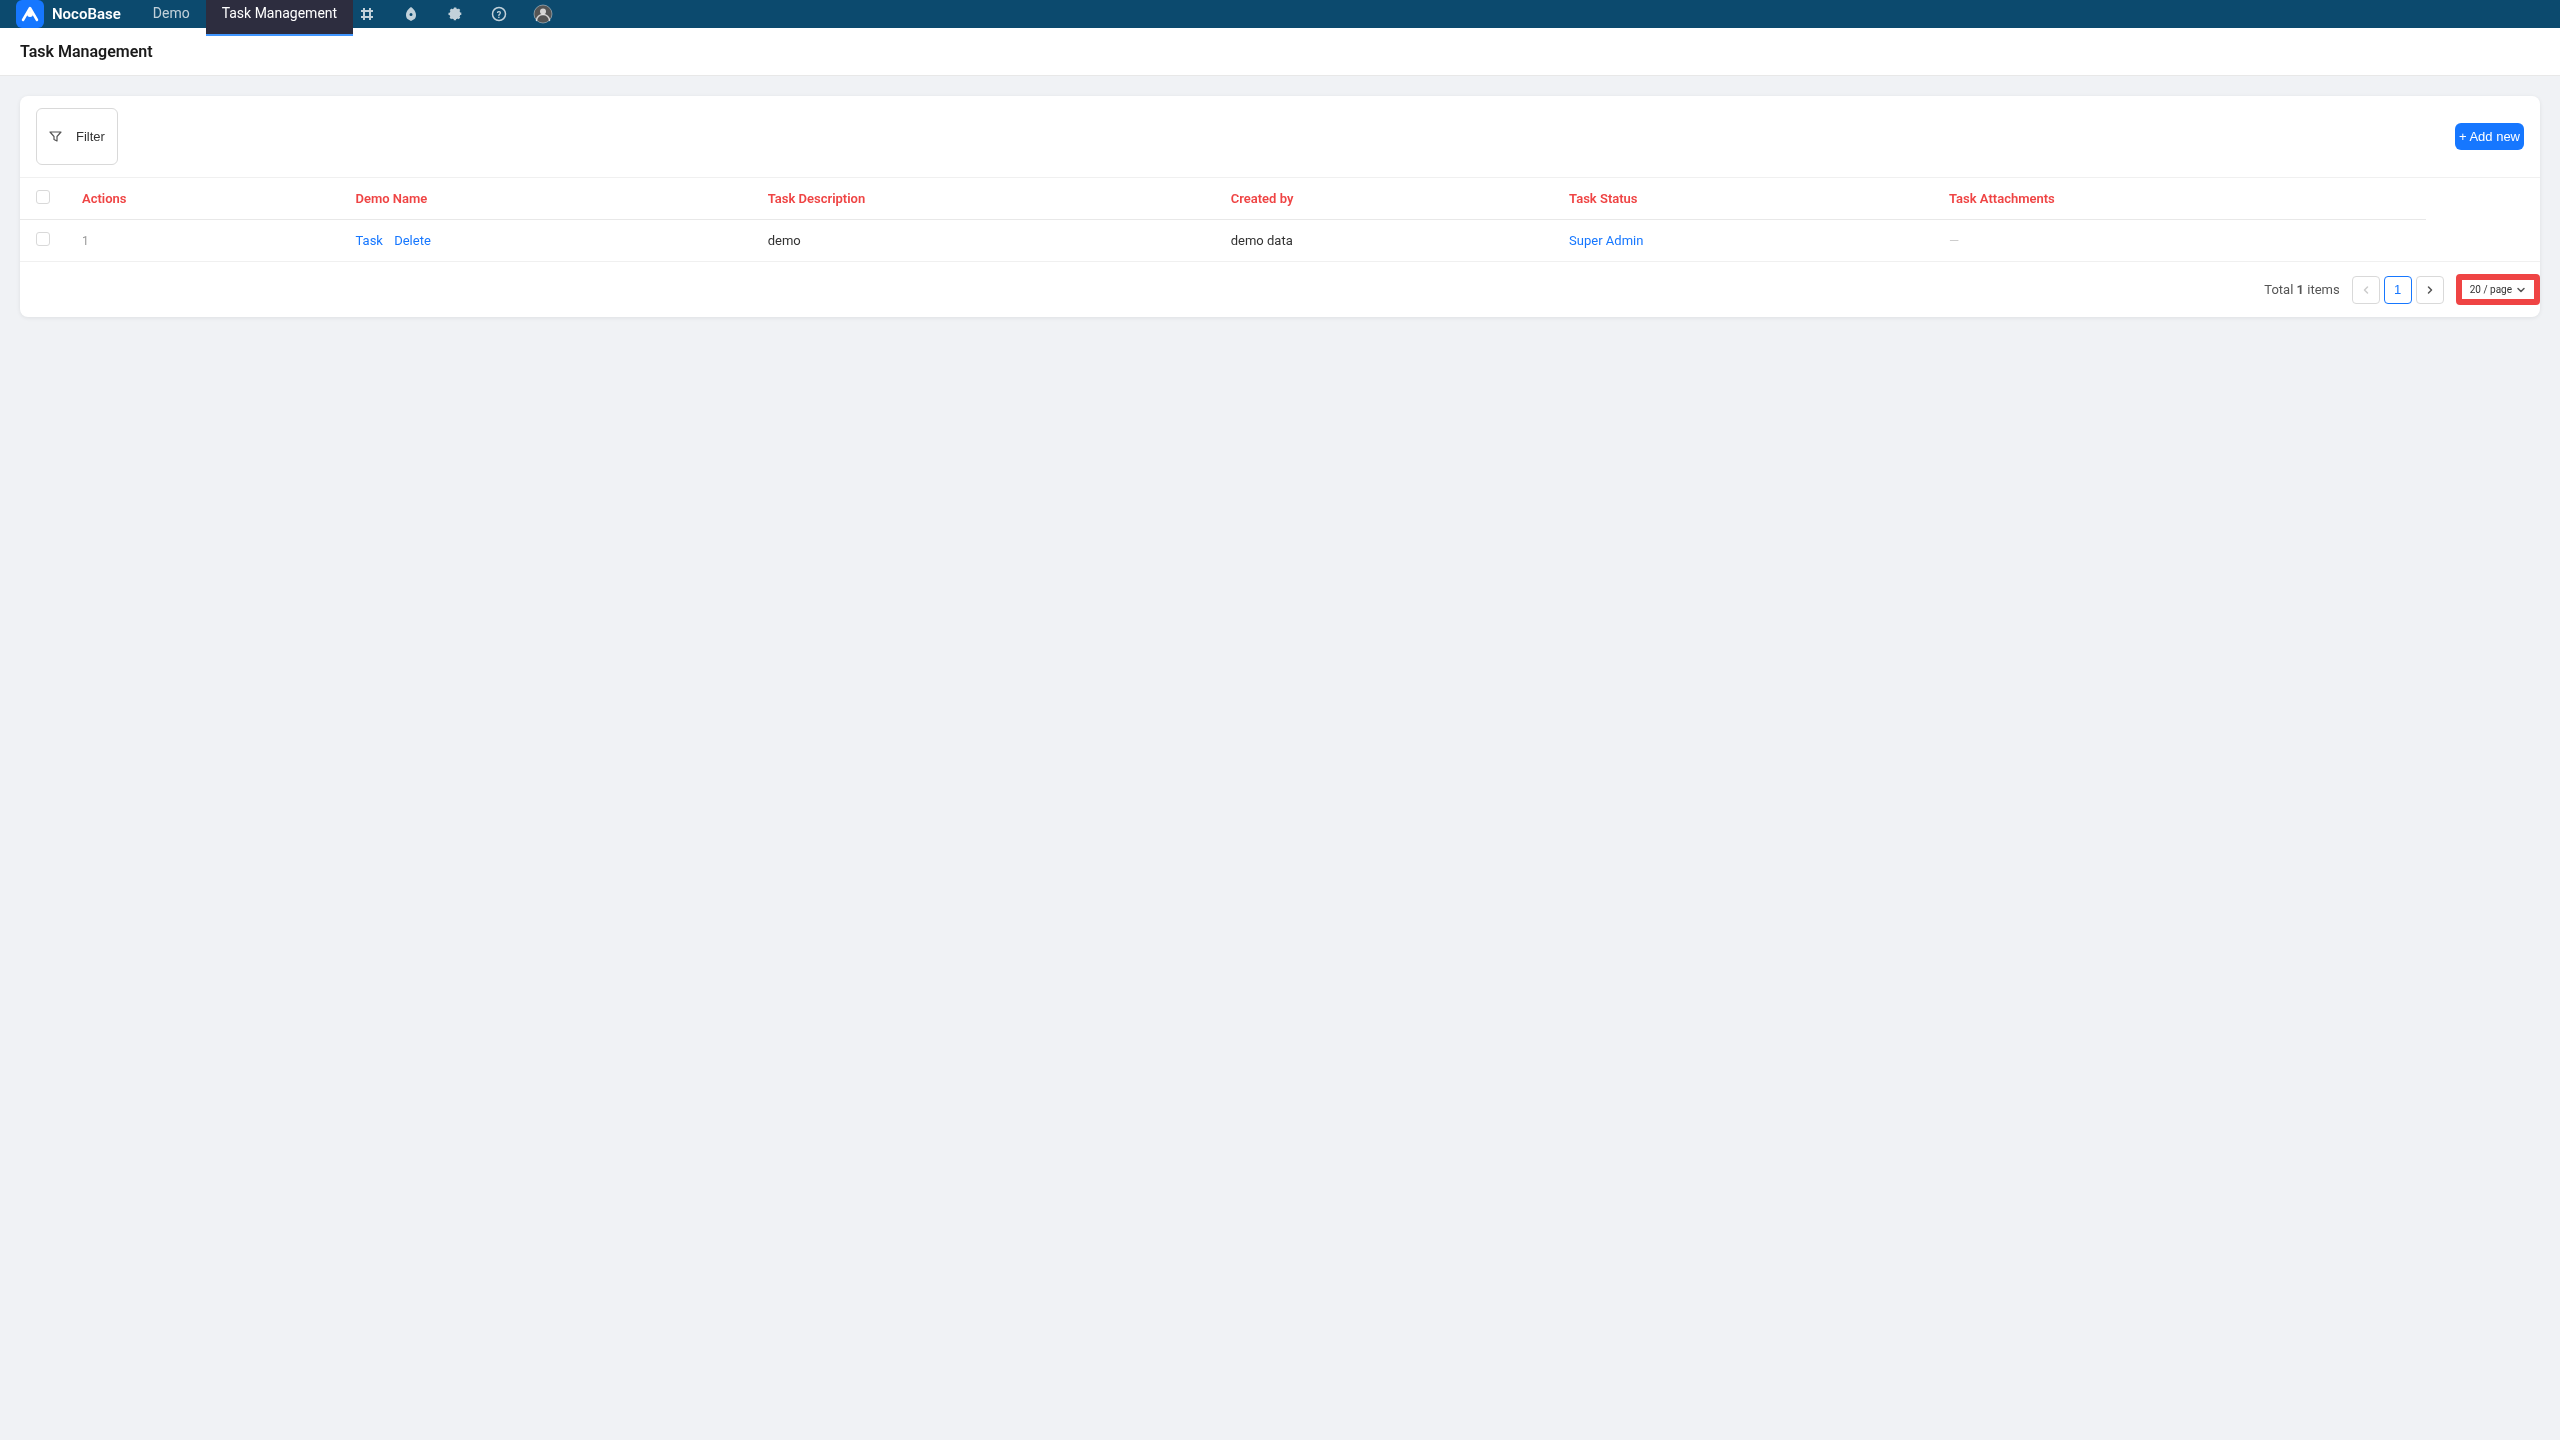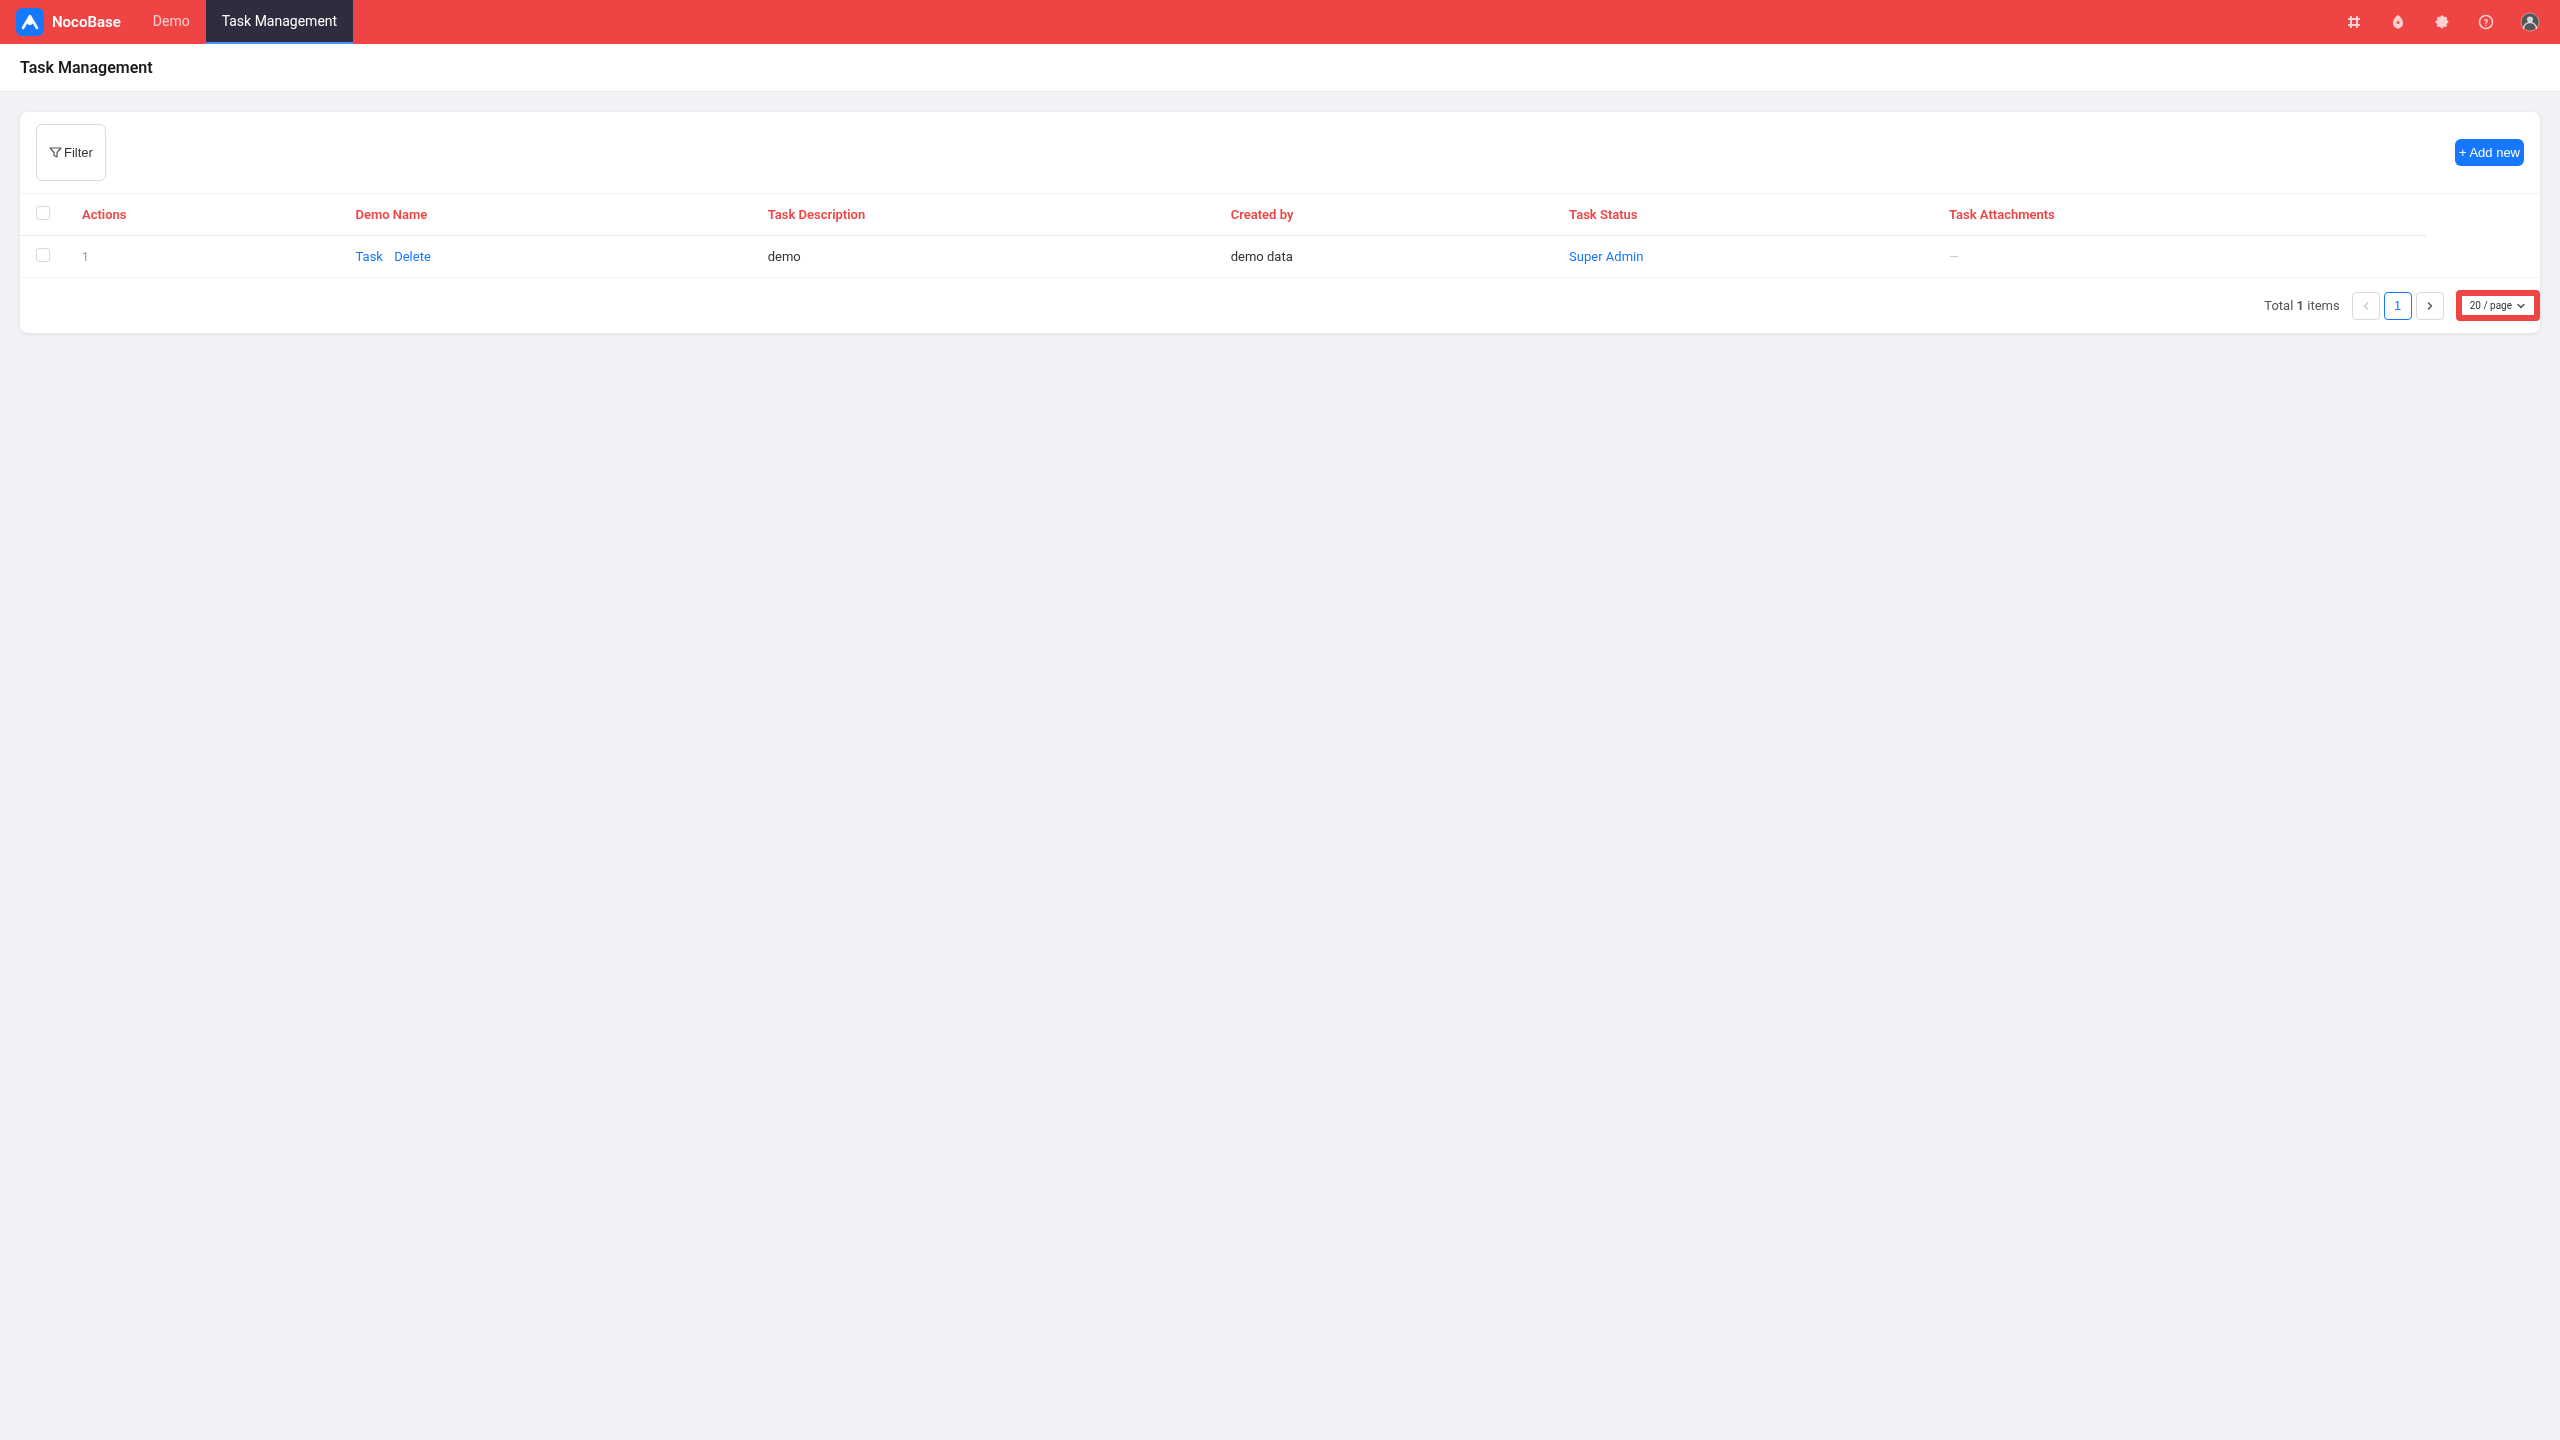--- a/index.html
+++ b/index.html
@@ -10,26 +10,25 @@
 
     body {
       font-family: -apple-system, BlinkMacSystemFont, 'Segoe UI', Roboto, sans-serif;
       font-size: 14px;
       background-color: #f0f2f5;
       color: #333;
     }
 
     
     .navbar {
-      background-color: #ef4444;
-      height: 44px;
+      background-color: #0c4a6e;
+      height: 28px;
       display: flex;
       align-items: center;
       padding: 0 16px;
-      justify-content: space-between;
     }
 
     .navbar-left {
       display: flex;
       align-items: center;
       gap: 0;
     }
 
     .navbar-logo {
       display: flex;
@@ -117,21 +116,21 @@
 
     .toolbar-left {
       display: flex;
       align-items: center;
       gap: 8px;
     }
 
     .filter-btn {
       display: flex;
       align-items: center;
-      gap: 2px;
+      gap: 14px;
       padding: 20px 12px;
       border: 1px solid #d9d9d9;
       border-radius: 6px;
       background: white;
       cursor: pointer;
       font-size: 13px;
       color: #333;
     }
 
     .add-new-btn {

